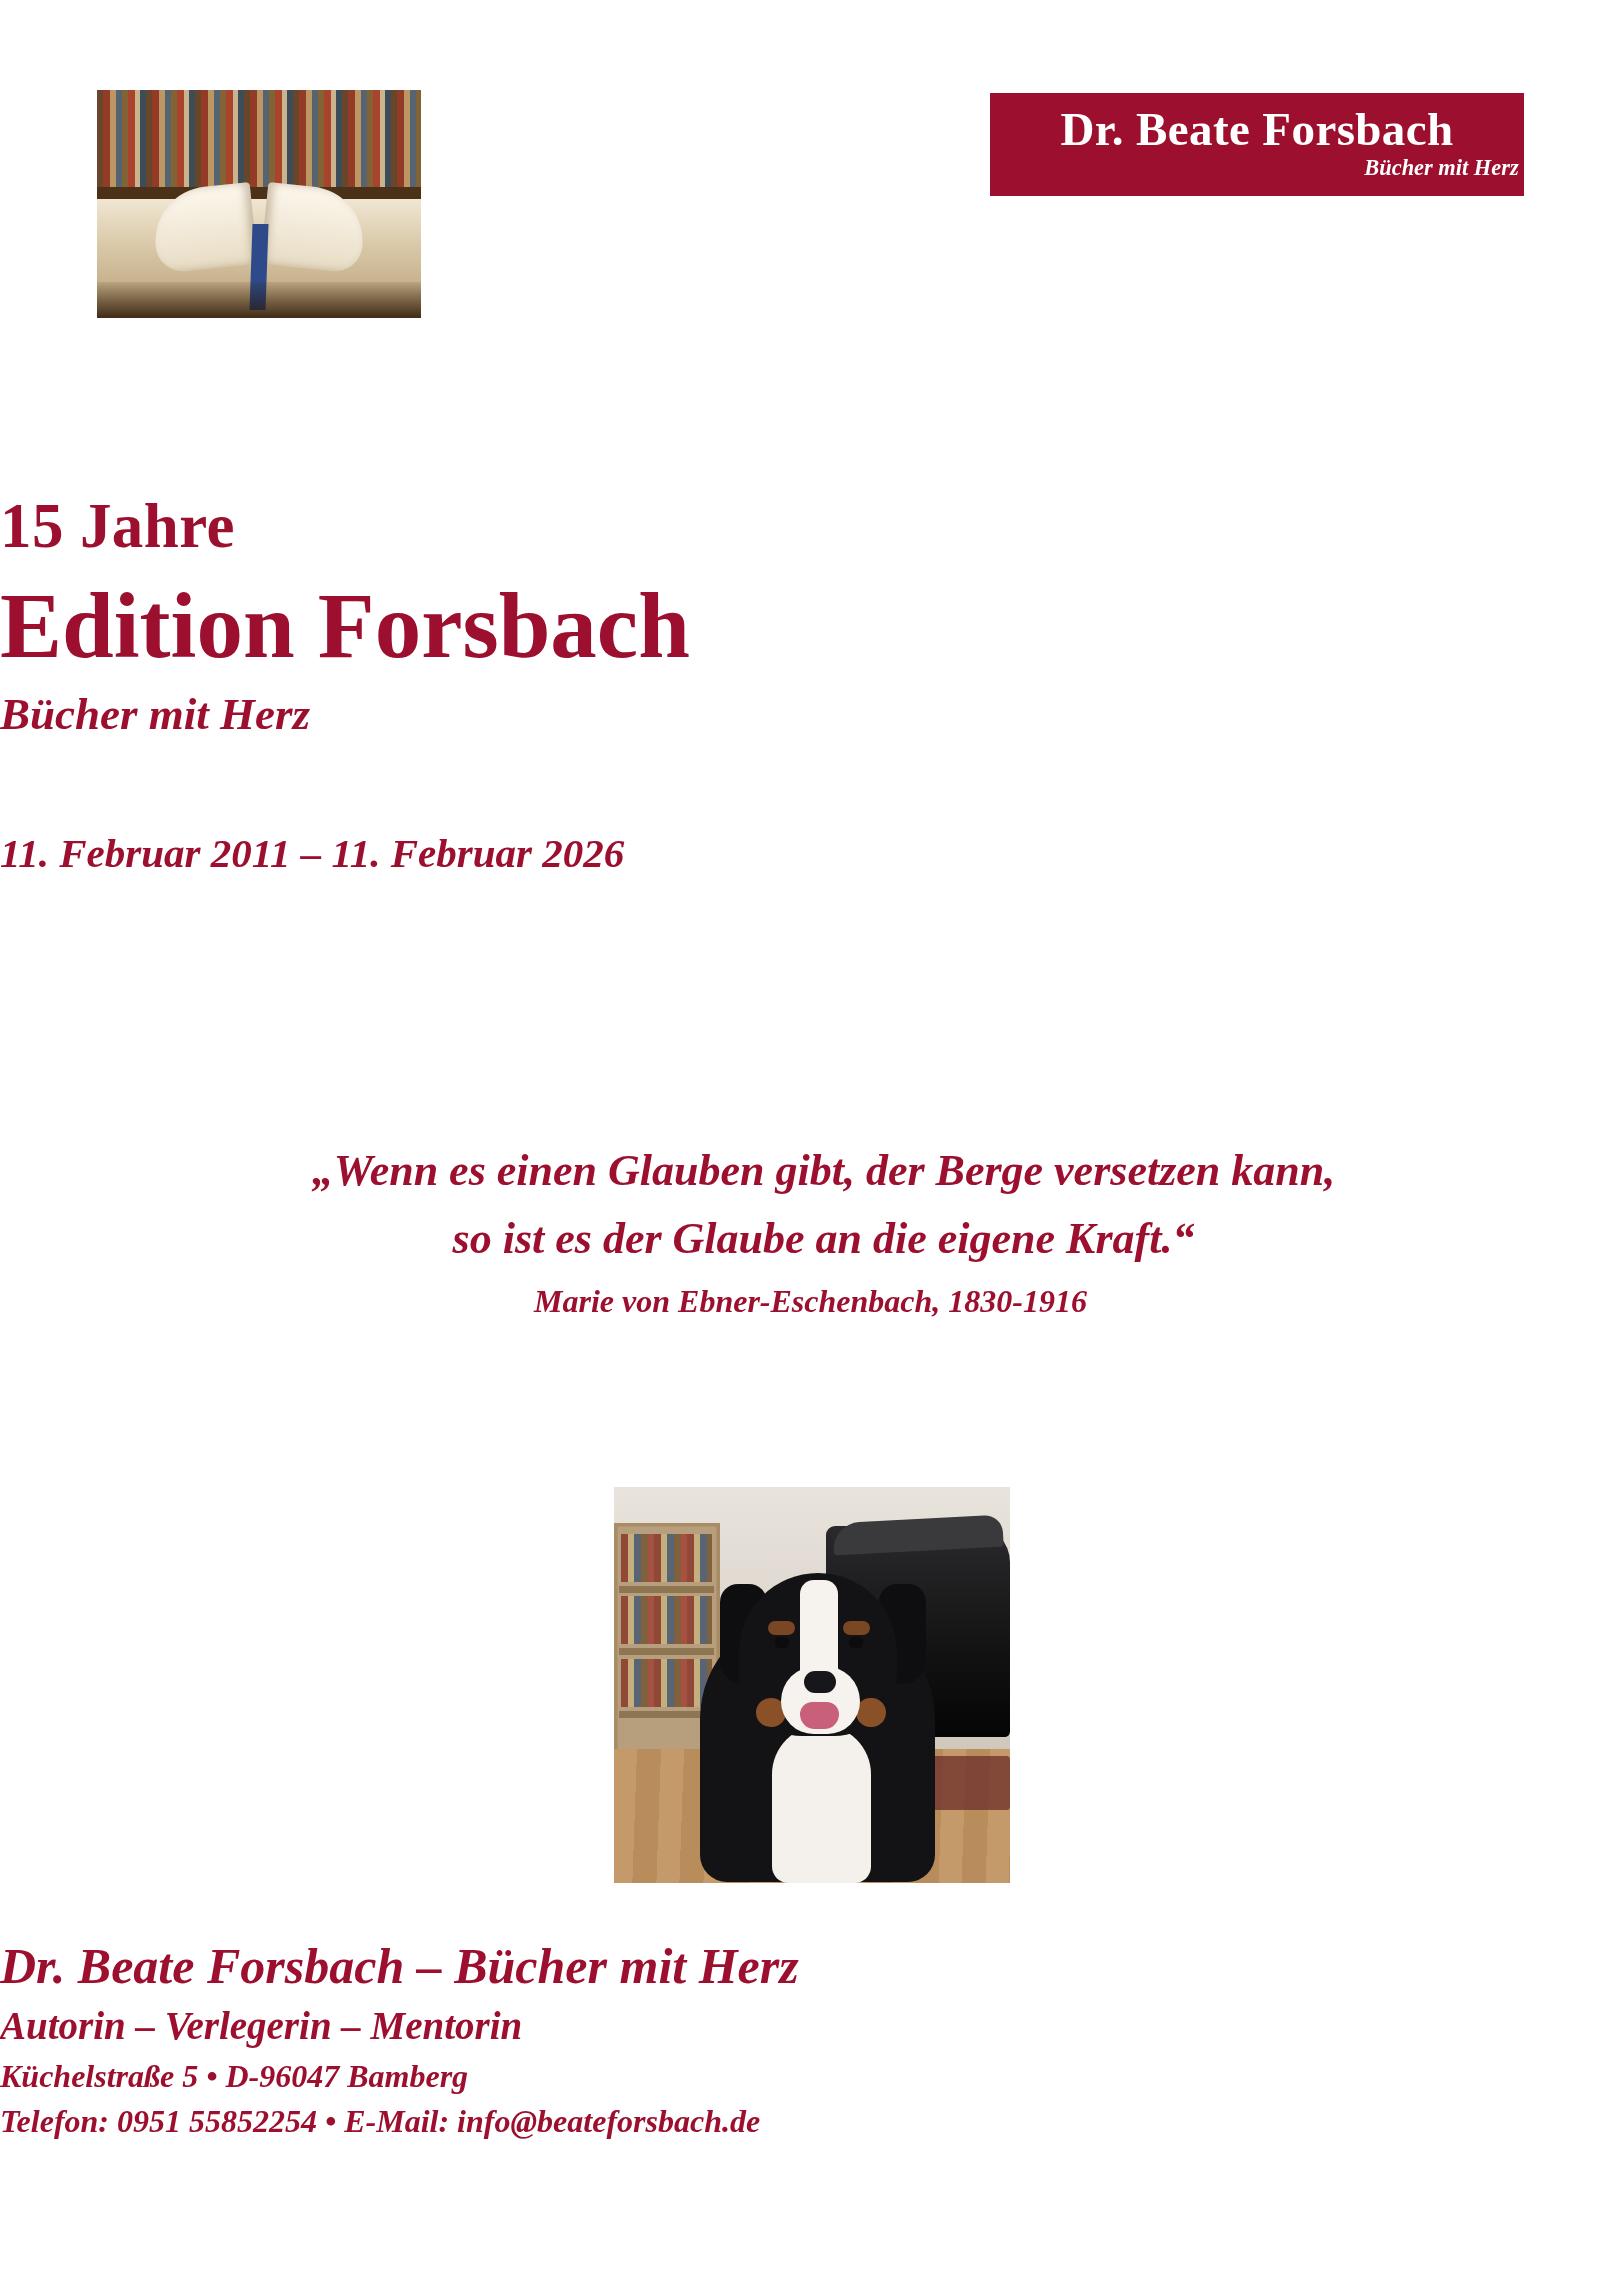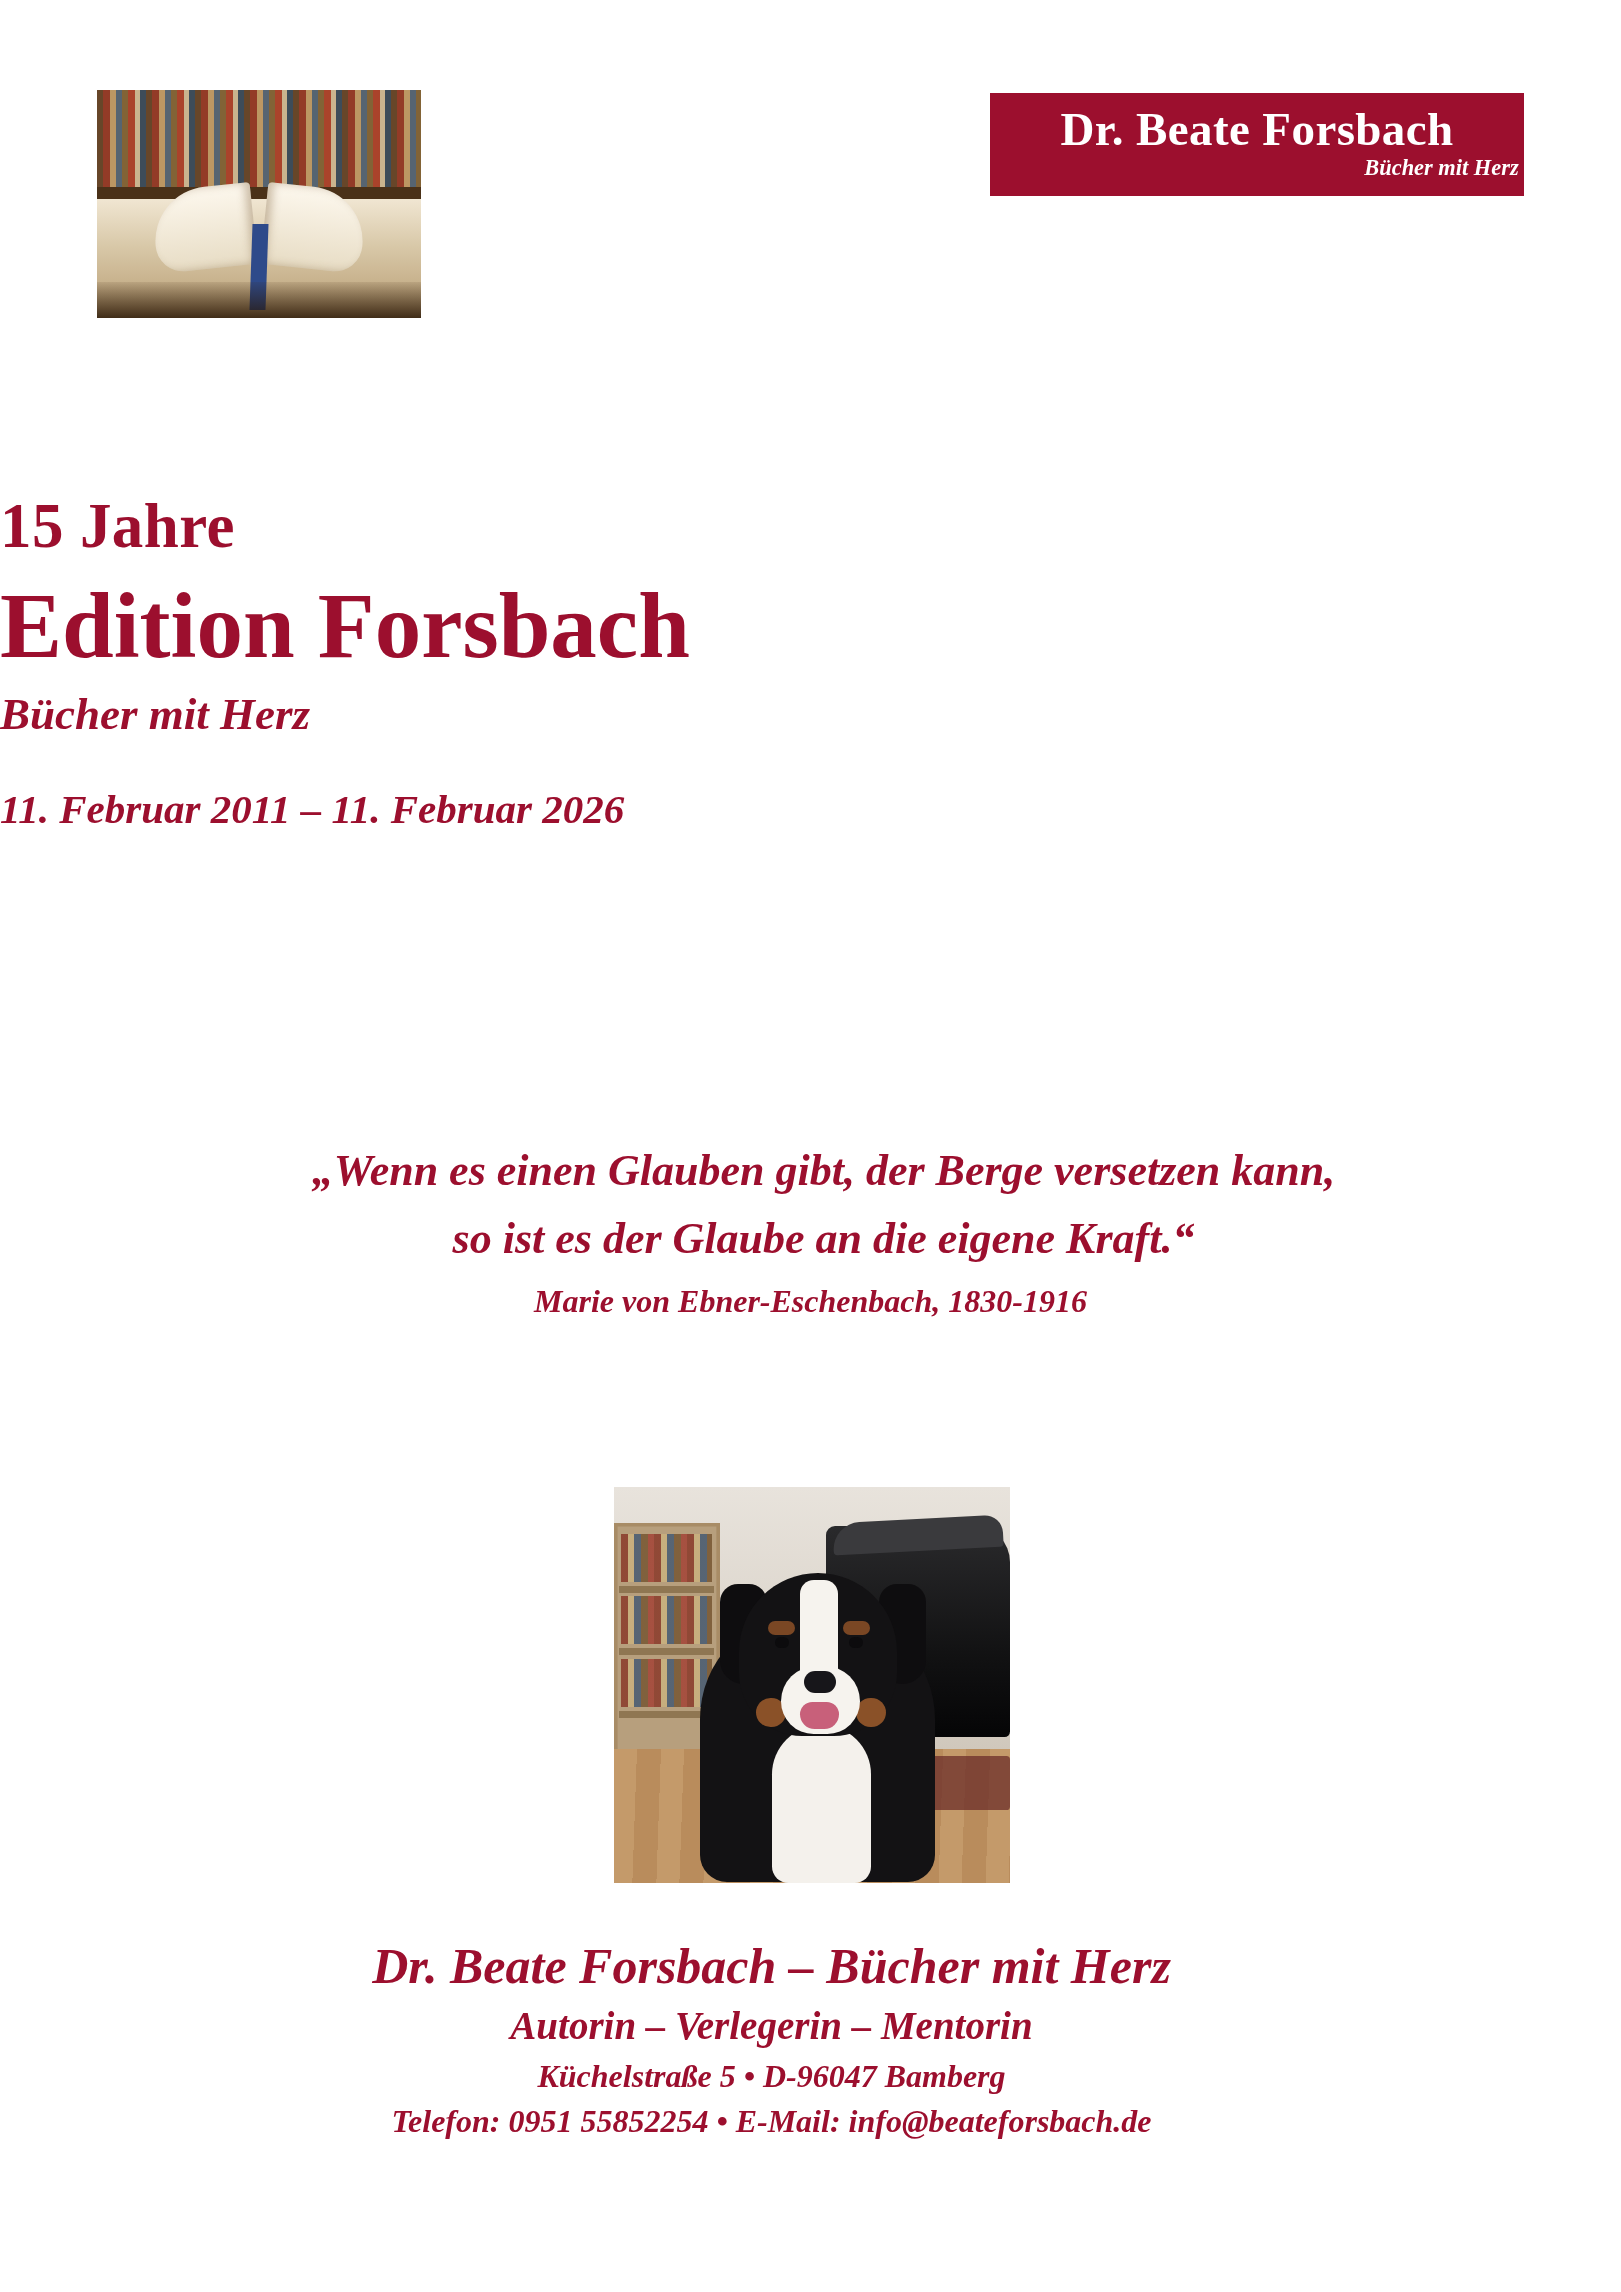--- a/index.html
+++ b/index.html
@@ -146,21 +146,21 @@
     font-weight: bold;
     font-style: italic;
     line-height: 1.2;
     margin-top: 5.4px;
   }
   .t-dates {
     font-size: 41px;
     font-weight: bold;
     font-style: italic;
     line-height: 1.2;
-    margin-top: 44px;
+    margin-top: 88px;
   }
 
   
   .quote-block {
     position: absolute;
     left: 0;
     top: 1137px;
     width: 1621px;
     text-align: center;
   }
@@ -276,22 +276,20 @@
   }
   .dog-cheek-l { left: 142px; }
   .dog-cheek-r { left: 242px; }
 
   
   .footer {
     position: absolute;
     left: 0;
     top: 1934px;
     width: 1495px;
-    text-align: center;
-    margin-left: 24px;
   }
   .f-name {
     font-size: 50px;
     font-weight: bold;
     font-style: italic;
     line-height: 1.3;
   }
   .f-roles {
     font-size: 39px;
     font-weight: bold;

